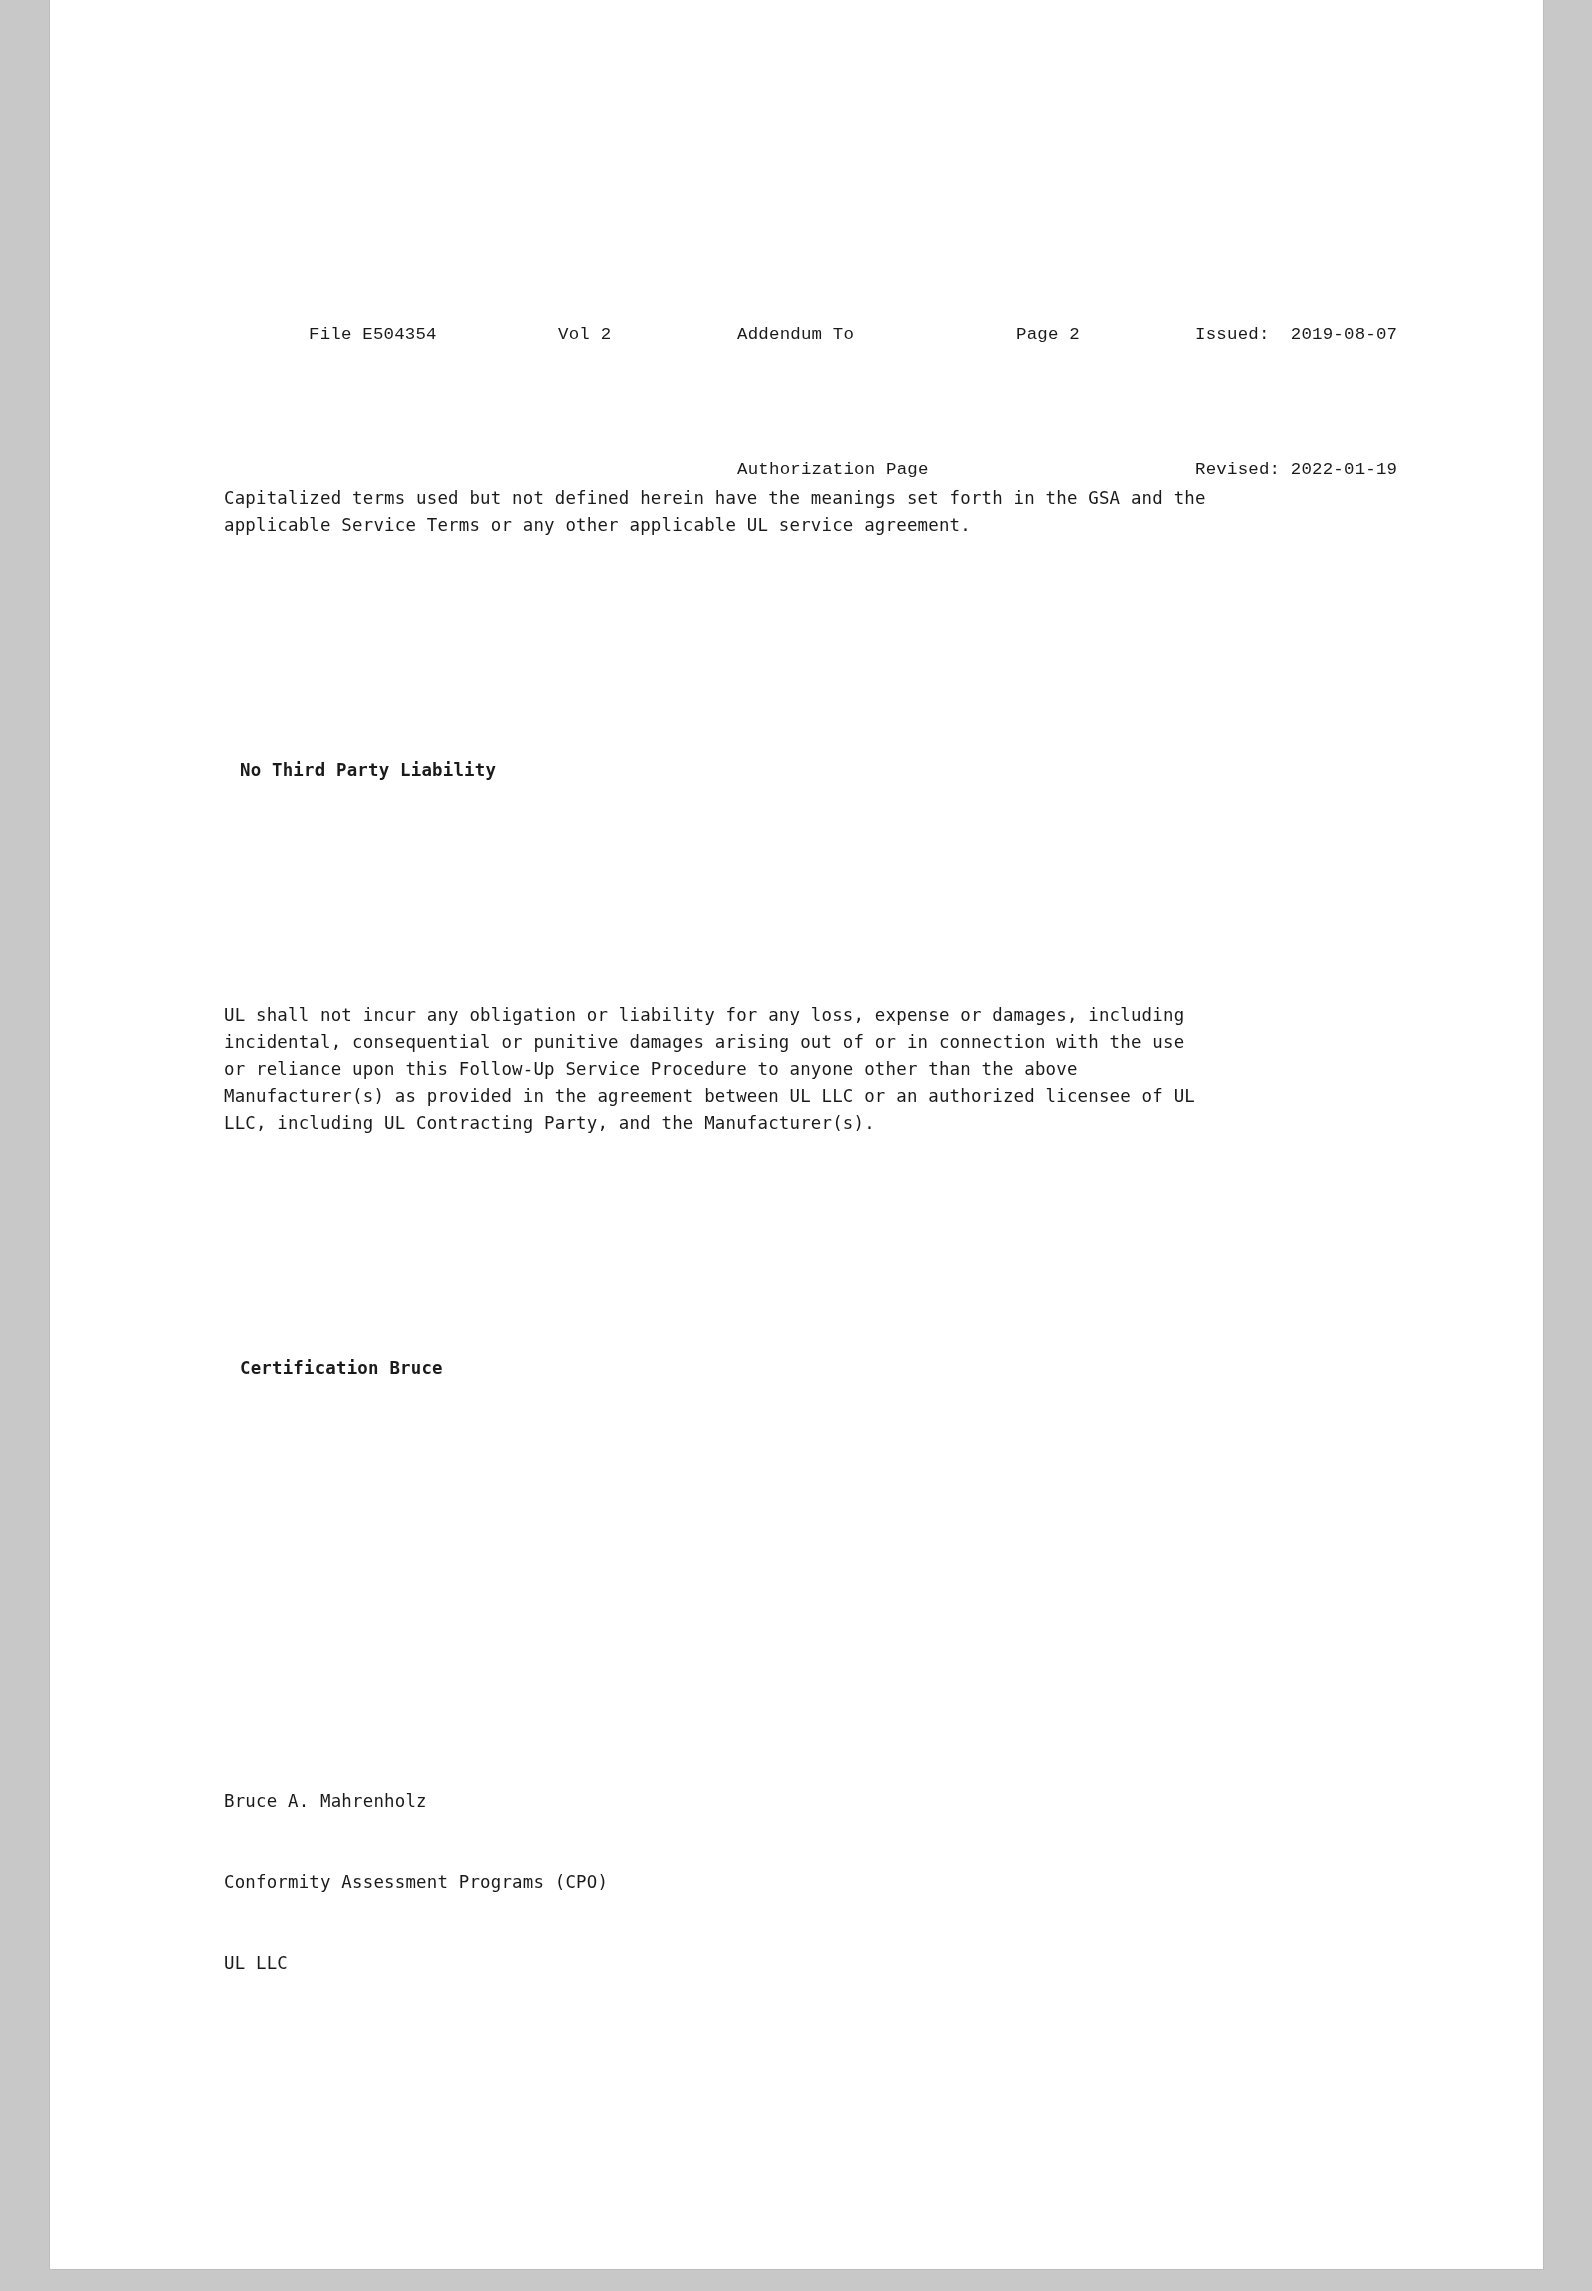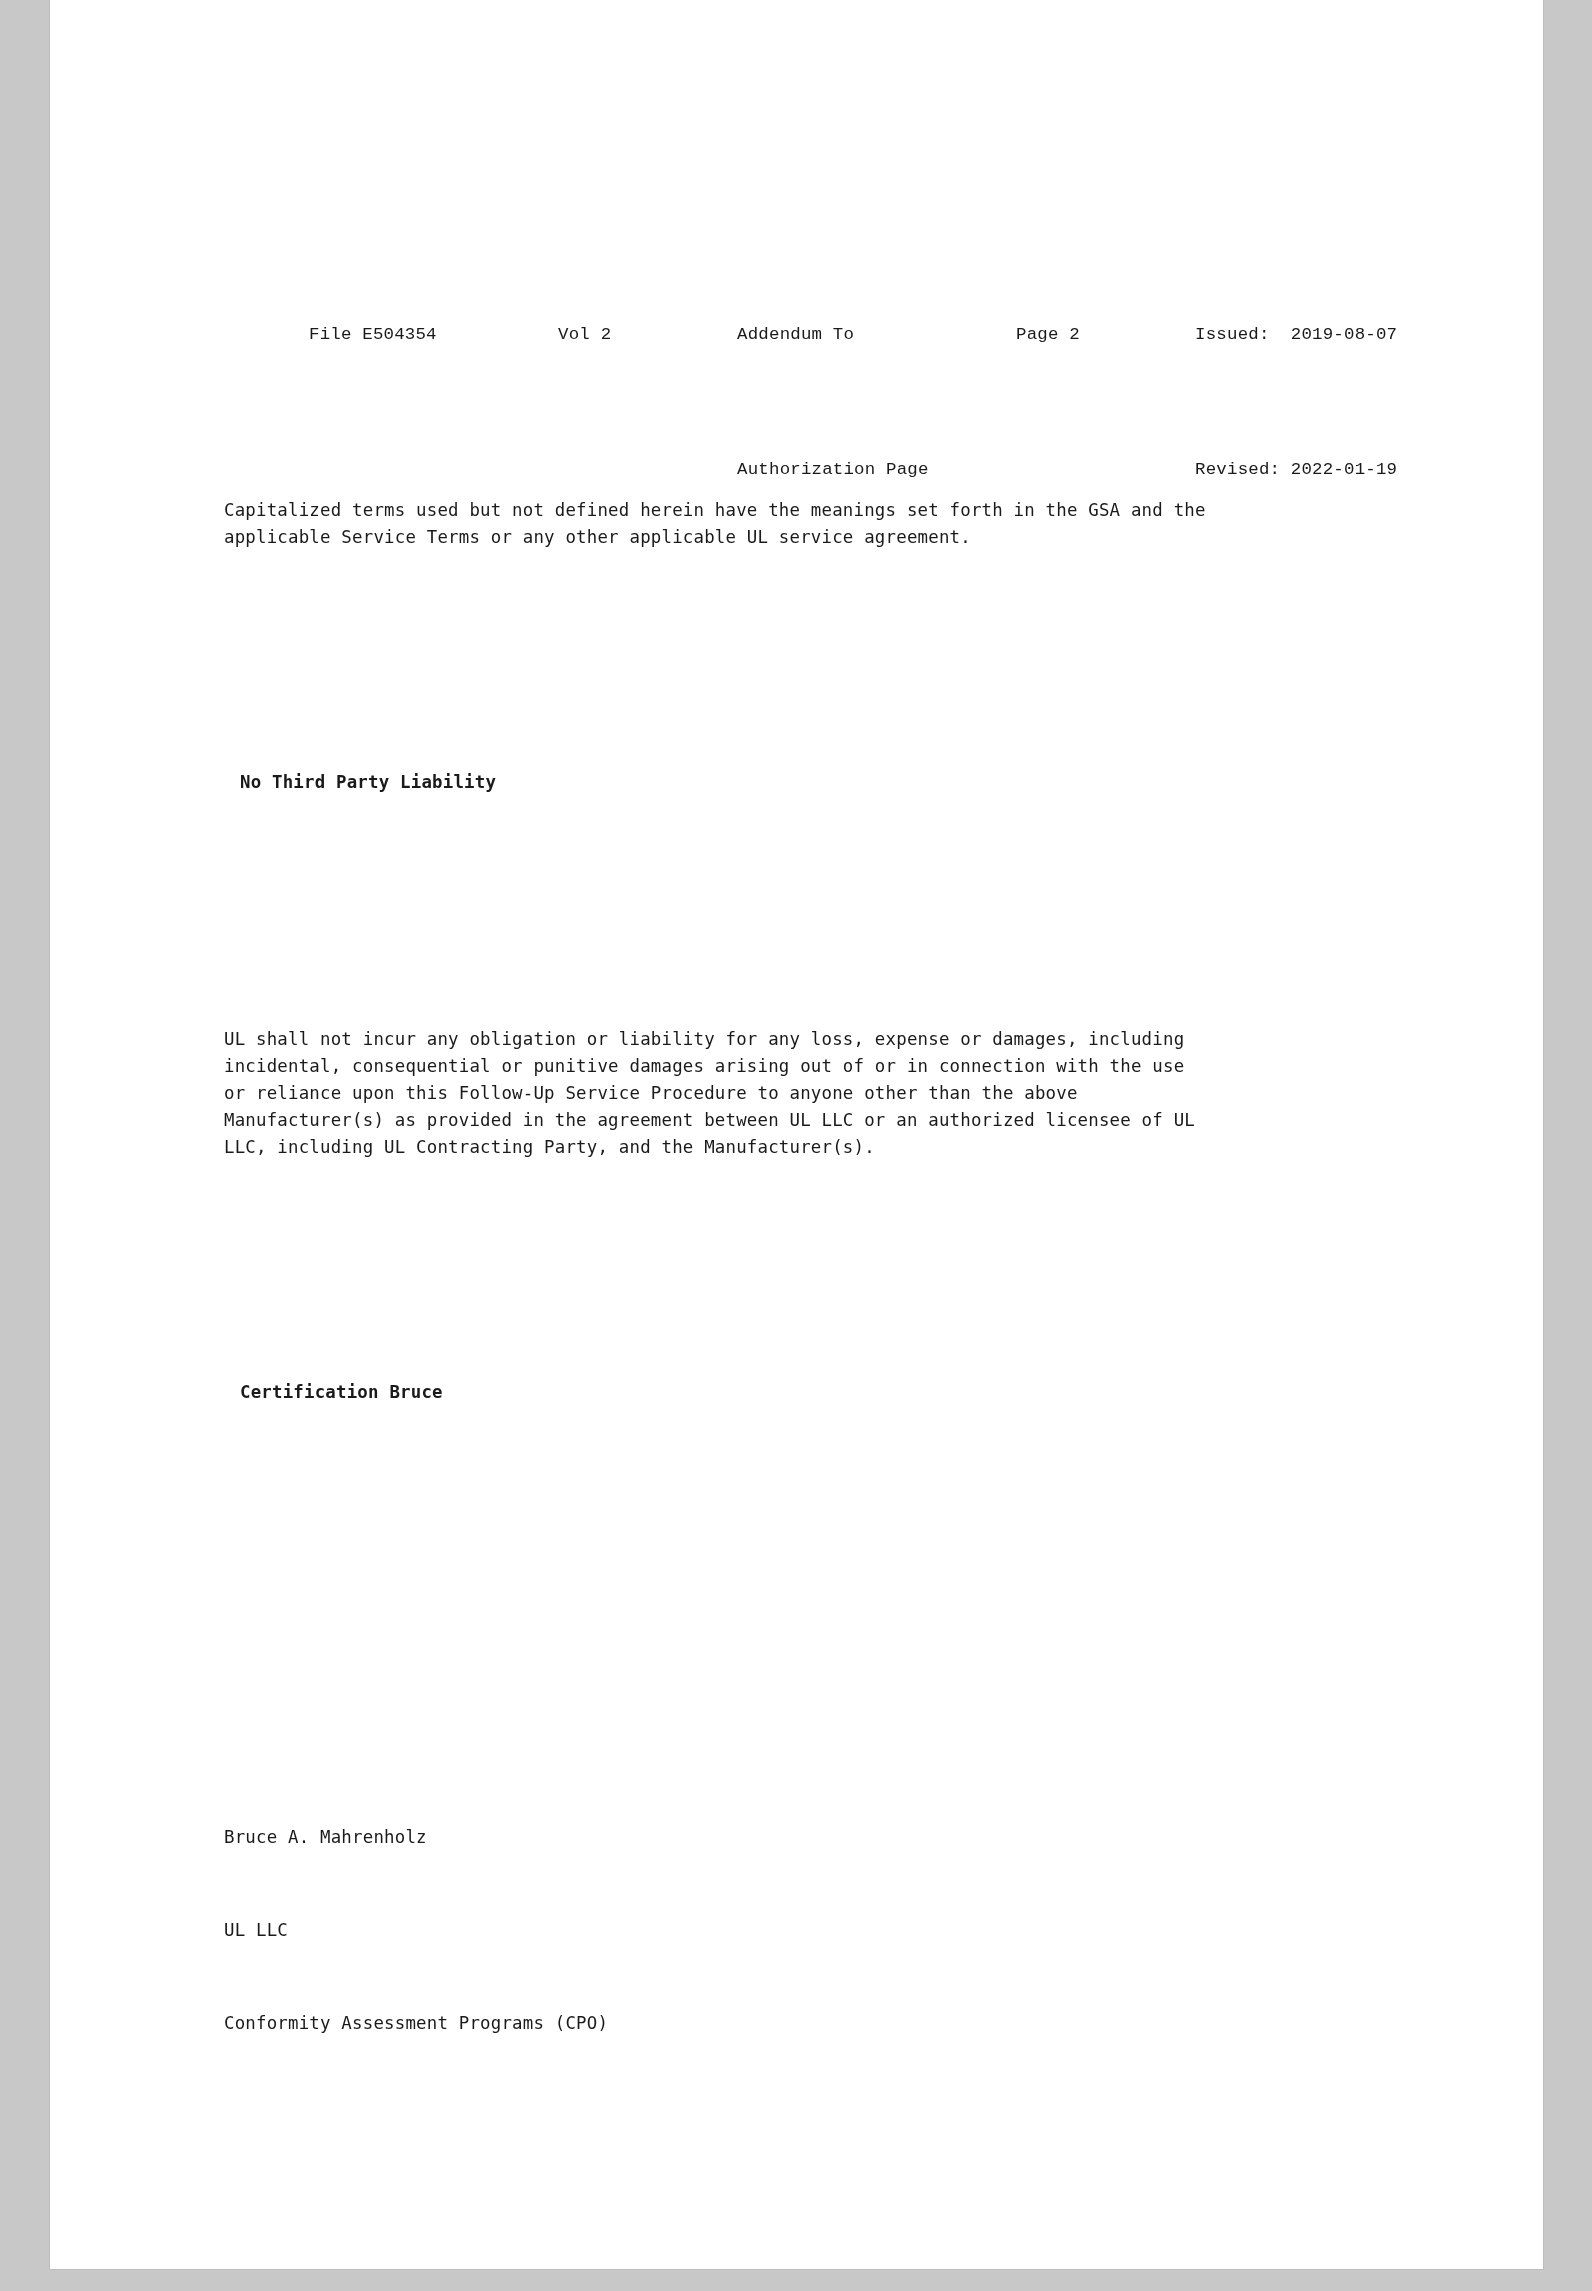--- a/index.html
+++ b/index.html
@@ -50,21 +50,21 @@
   .h-add    { width: 279px; }
   .h-page   { width: 179px; }
   .h-issued { width: 328px; }
   .h-blank1 { width: 249px; }
   .h-blank2 { width: 179px; }
   .h-auth   { width: 279px; }
   .h-blank3 { width: 179px; }
   .h-rev    { width: 328px; }
 
   .para {
-    margin: 12px 0 0 0;
+    margin: 0 0 0 0;
     white-space: pre;
   }
   .gap-sm { height: 27px; }
   .gap-md { height: 40px; }
   .gap-lg { height: 54px; }
   .gap-xl { height: 80px; }
   h3.section {
     font-size: 17.4px;
     line-height: 27px;
     margin: 16px;
@@ -108,22 +108,22 @@
     <div class="gap-md"></div>
 
     <h3 class="section">Certification Bruce</h3>
 
     <div class="gap-md"></div>
 
 
     <div class="gap-xl"></div>
 
     <div class="para">Bruce A. Mahrenholz</div>
+    <div class="para">Conformity Assessment Programs (CPO)</div>
     <div class="para">UL LLC</div>
-    <div class="para">Conformity Assessment Programs (CPO)</div>
 
     <div class="gap-lg"></div>
 
     
 
     
 
     
     
 

